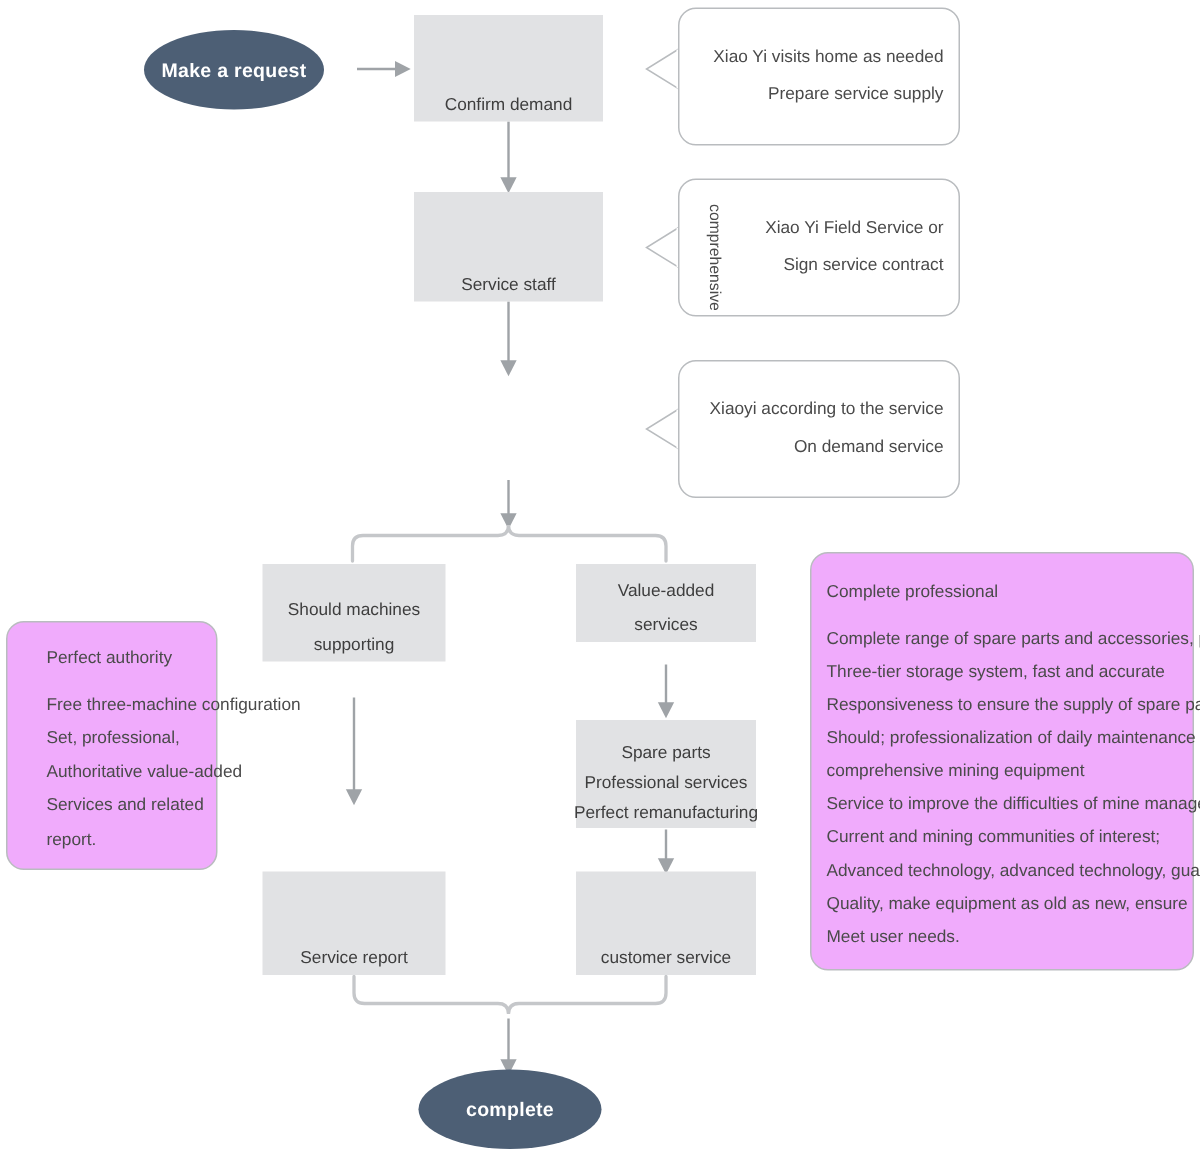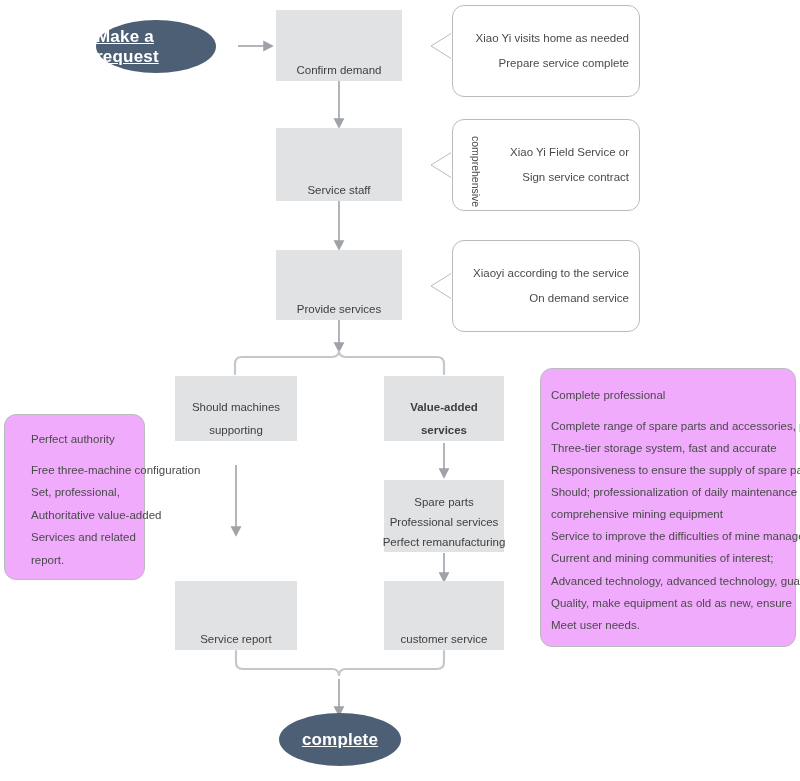--- a/index.html
+++ b/index.html
@@ -22,23 +22,22 @@
 
   
   .ellipse {
     background: #4d5f75;
     border-radius: 50%;
     display: flex;
     align-items: center;
     justify-content: center;
     color: #ffffff;
     font-weight: bold;
-    font-size: 17px;
+    font-size: 13px;
     letter-spacing: 0.2px;
-    text-decoration: underline;
   }
 
   
   .pbox {
     background: #e1e2e4;
     display: flex;
     flex-direction: column;
     align-items: center;
     justify-content: flex-end;
     color: #3e3e3e;
@@ -179,30 +178,27 @@
   </div>
 
   <div class="abs pbox" style="left:276px; top:10px; width:126px; height:71px;">
     <span class="ln">Confirm demand</span>
   </div>
 
   <div class="abs pbox" style="left:276px; top:128px; width:126px; height:73px;">
     <span class="ln">Service staff</span>
   </div>
 
-  <div class="abs pbox" style="left:276px; top:250px; width:126px; height:70px;">
-    <span class="ln">Provide services</span>
-  </div>
 
   <div class="abs pbox" style="left:175px; top:376px; width:122px; height:65px;">
     <span class="ln">Should machines</span>
     <span class="ln">supporting</span>
   </div>
 
-  <div class="abs pbox" style="left:384px; top:376px; width:120px; height:65px;font-weight:bold;">
+  <div class="abs pbox" style="left:384px; top:376px; width:120px; height:52px;">
     <span class="ln">Value-added</span>
     <span class="ln">services</span>
   </div>
 
   <div class="abs pbox" style="left:384px; top:480px; width:120px; height:72px; line-height:1.75;">
     <span class="ln">Spare parts</span>
     <span class="ln">Professional services</span>
     <span class="ln">Perfect remanufacturing</span>
   </div>
 
@@ -210,21 +206,21 @@
     <span class="ln">Service report</span>
   </div>
 
   <div class="abs pbox" style="left:384px; top:581px; width:120px; height:69px;">
     <span class="ln">customer service</span>
   </div>
 
   <div class="abs callout" style="left:452px; top:5px; width:188px; height:92px;">
     <div class="ctext">
       <span class="ln">Xiao Yi visits home as needed</span>
-      <span class="ln">Prepare service complete</span>
+      <span class="ln">Prepare service supply</span>
     </div>
   </div>
 
   <div class="abs callout" style="left:452px; top:119px; width:188px; height:92px;">
     <span class="vlabel" style="left:29px; top:16px;">comprehensive</span>
     <div class="ctext" style="left:52px;">
       <span class="ln">Xiao Yi Field Service or</span>
       <span class="ln">Sign service contract</span>
     </div>
   </div>

